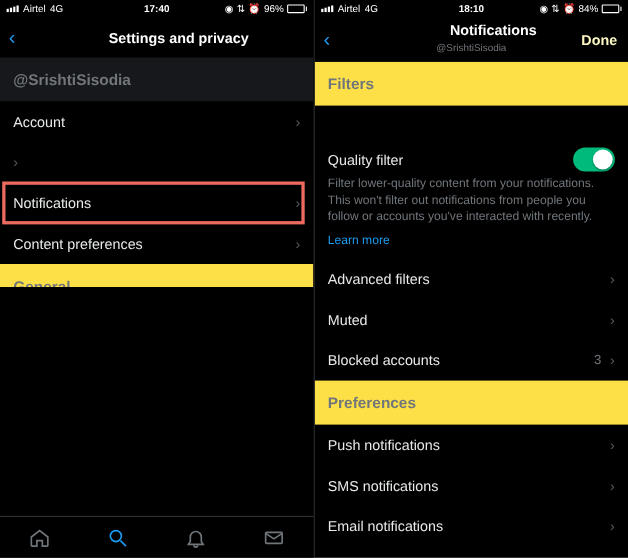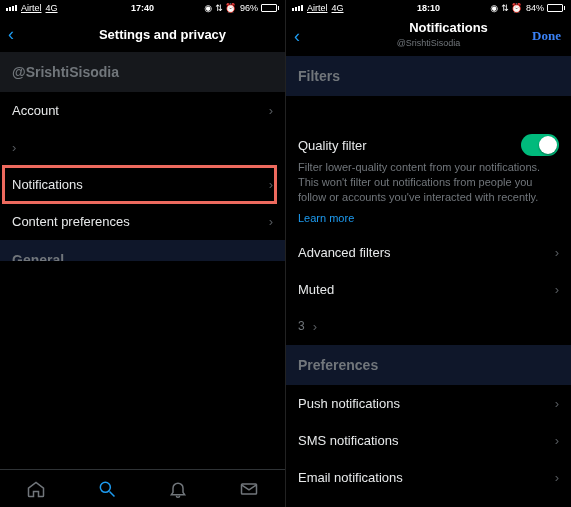--- a/index.html
+++ b/index.html
@@ -22,21 +22,21 @@
     .panel-left { border-right: 1px solid #222; }
     .status-bar {
       height: 16px;
       color: #fff;
       font-size: 9px;
       display: flex;
       align-items: center;
       padding: 0 6px;
       background: #000;
     }
-    .status-left { display: flex; align-items: center; gap: 4px; flex: 1; text-decoration: underline; }
+    .status-left { display: flex; align-items: center; gap: 4px; flex: 1; }
     .status-center { flex: 0; font-weight: 600; }
     .status-right { flex: 1; display: flex; justify-content: flex-end; align-items: center; gap: 3px; }
     .bars { display: inline-flex; gap: 1px; align-items: flex-end; }
     .bars span { width: 2px; background: #fff; display: inline-block; }
     .bars span:nth-child(1){height:3px}.bars span:nth-child(2){height:4px}.bars span:nth-child(3){height:5px}.bars span:nth-child(4){height:6px}
     .battery { display: inline-flex; align-items: center; }
     .battery-body { width: 16px; height: 8px; border: 1px solid #fff; border-radius: 1px; position: relative; }
     .battery-fill { background: #fff; height: 100%; }
     .battery-tip { width: 1px; height: 4px; background: #fff; margin-left: 1px; }
     .header {
@@ -68,36 +68,35 @@
       left: 0; right: 0;
       top: 22px;
       text-align: center;
       color: #71767b;
       font-size: 9px;
       pointer-events: none;
     }
     .done-btn {
       position: absolute;
       right: 10px;
-      color: #3b82f6;
+      color: #fef9c3;
       font-weight: 700;
       font-size: 13px;
       cursor: pointer;
-      font-family: Liberation Serif, serif;
     }
     .content { flex: 1; overflow: hidden; }
     .user-row {
       background: #16181c;
       color: #71767b;
       font-weight: 700;
       font-size: 14px;
       padding: 12px 12px;
     }
     .section-header {
-      background: #0f172a;
+      background: #fde047;
       color: #71767b;
       font-weight: 700;
       font-size: 14px;
       padding: 12px 12px;
     }
     .row {
       display: flex;
       padding: 11px 12px;
       color: #e7e9ea;
       font-size: 13px;
@@ -301,20 +300,21 @@
 
     <div class="row">
       <span class="row-label">Advanced filters</span>
       <span class="row-chevron">›</span>
     </div>
     <div class="row">
       <span class="row-label">Muted</span>
       <span class="row-chevron">›</span>
     </div>
     <div class="row">
+      <span class="row-label">Blocked accounts</span>
       <span class="row-count">3</span>
       <span class="row-chevron">›</span>
     </div>
 
     <div class="section-header">Preferences</div>
 
     <div class="row">
       <span class="row-label">Push notifications</span>
       <span class="row-chevron">›</span>
     </div>

